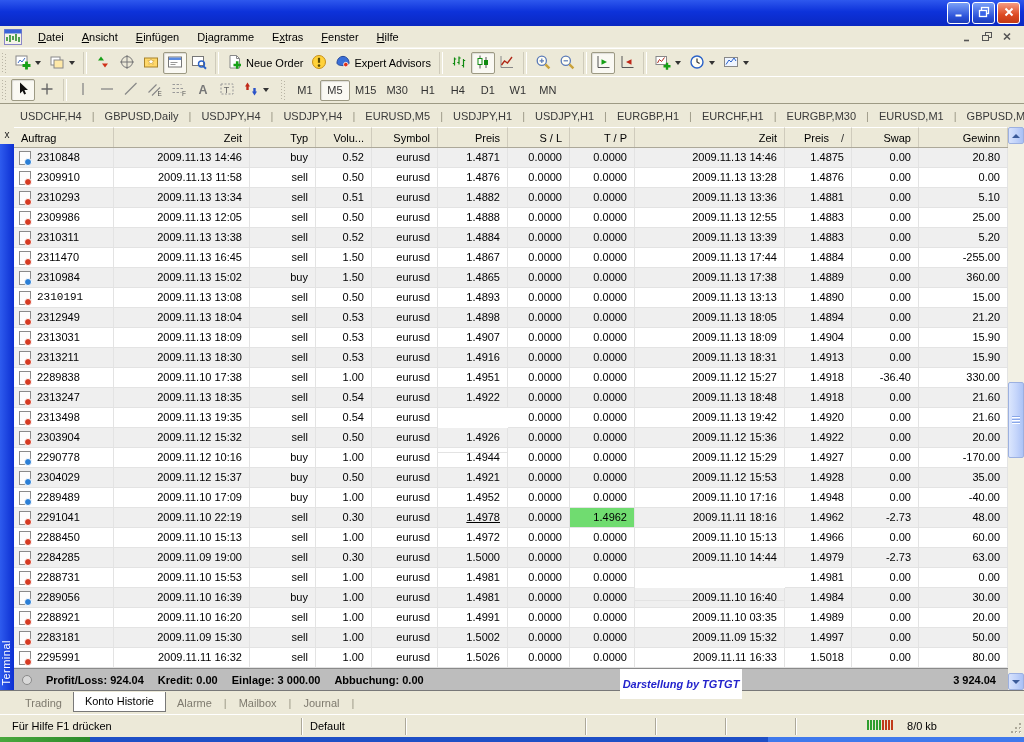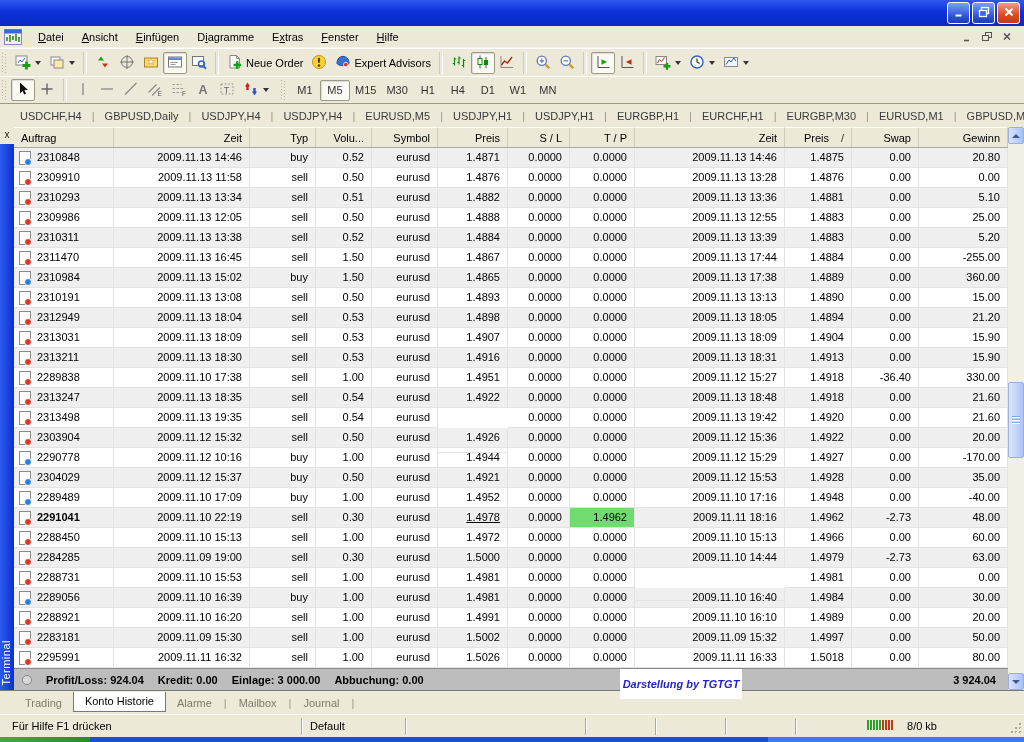--- a/index.html
+++ b/index.html
@@ -579,21 +579,21 @@
             <div class="tcell r" style="width: 66px; flex: 0 0 66px;">eurusd</div>
             <div class="tcell r" style="width: 70px; flex: 0 0 70px;">1.4865</div>
             <div class="tcell r" style="width: 62px; flex: 0 0 62px;">0.0000</div>
             <div class="tcell r" style="width: 65px; flex: 0 0 65px;">0.0000</div>
             <div class="tcell r" style="width: 150px; flex: 0 0 150px;">2009.11.13 17:38</div>
             <div class="tcell r" style="width: 67px; flex: 0 0 67px;">1.4889</div>
             <div class="tcell r" style="width: 67px; flex: 0 0 67px;">0.00</div>
             <div class="tcell r" style="width: 89px; flex: 0 0 89px;">360.00</div>
           </div>
           <div class="trow">
-            <div class="tcell ordcell" style="width: 100px; flex: 0 0 100px;">
+            <div class="tcell ordcell" style="width: 100px; flex: 0 0 100px; font-family: Liberation Mono, monospace;">
               <span class="ordic sell">
                 <span class="dot"></span>
               </span>
               <span>2310191</span>
             </div>
             <div class="tcell r" style="width: 136px; flex: 0 0 136px;">2009.11.13 13:08</div>
             <div class="tcell r" style="width: 66px; flex: 0 0 66px;">sell</div>
             <div class="tcell r" style="width: 56px; flex: 0 0 56px;">0.50</div>
             <div class="tcell r" style="width: 66px; flex: 0 0 66px;">eurusd</div>
             <div class="tcell r" style="width: 70px; flex: 0 0 70px;">1.4893</div>
@@ -788,21 +788,21 @@
             <div class="tcell r" style="width: 66px; flex: 0 0 66px;">eurusd</div>
             <div class="tcell r" style="width: 70px; flex: 0 0 70px;">1.4952</div>
             <div class="tcell r" style="width: 62px; flex: 0 0 62px;">0.0000</div>
             <div class="tcell r" style="width: 65px; flex: 0 0 65px;">0.0000</div>
             <div class="tcell r" style="width: 150px; flex: 0 0 150px;">2009.11.10 17:16</div>
             <div class="tcell r" style="width: 67px; flex: 0 0 67px;">1.4948</div>
             <div class="tcell r" style="width: 67px; flex: 0 0 67px;">0.00</div>
             <div class="tcell r" style="width: 89px; flex: 0 0 89px;">-40.00</div>
           </div>
           <div class="trow alt">
-            <div class="tcell ordcell" style="width: 100px; flex: 0 0 100px; font-weight: bold;">
+            <div class="tcell ordcell" style="width: 100px; flex: 0 0 100px;">
               <span class="ordic sell">
                 <span class="dot"></span>
               </span>
               <span>2291041</span>
             </div>
             <div class="tcell r" style="width: 136px; flex: 0 0 136px;">2009.11.10 22:19</div>
             <div class="tcell r" style="width: 66px; flex: 0 0 66px;">sell</div>
             <div class="tcell r" style="width: 56px; flex: 0 0 56px;">0.30</div>
             <div class="tcell r" style="width: 66px; flex: 0 0 66px;">eurusd</div>
             <div class="tcell r" style="width: 70px; flex: 0 0 70px; text-decoration: underline;">1.4978</div>
@@ -896,21 +896,21 @@
               </span>
               <span>2288921</span>
             </div>
             <div class="tcell r" style="width: 136px; flex: 0 0 136px;">2009.11.10 16:20</div>
             <div class="tcell r" style="width: 66px; flex: 0 0 66px;">sell</div>
             <div class="tcell r" style="width: 56px; flex: 0 0 56px;">1.00</div>
             <div class="tcell r" style="width: 66px; flex: 0 0 66px;">eurusd</div>
             <div class="tcell r" style="width: 70px; flex: 0 0 70px;">1.4991</div>
             <div class="tcell r" style="width: 62px; flex: 0 0 62px;">0.0000</div>
             <div class="tcell r" style="width: 65px; flex: 0 0 65px;">0.0000</div>
-            <div class="tcell r" style="width: 150px; flex: 0 0 150px;">2009.11.10 16:10</div>
+            <div class="tcell r" style="width: 150px; flex: 0 0 150px;">2009.11.10 03:35</div>
             <div class="tcell r" style="width: 67px; flex: 0 0 67px;">1.4989</div>
             <div class="tcell r" style="width: 67px; flex: 0 0 67px;">0.00</div>
             <div class="tcell r" style="width: 89px; flex: 0 0 89px;">20.00</div>
           </div>
           <div class="trow alt">
             <div class="tcell ordcell" style="width: 100px; flex: 0 0 100px;">
               <span class="ordic sell">
                 <span class="dot"></span>
               </span>
               <span>2283181</span>

